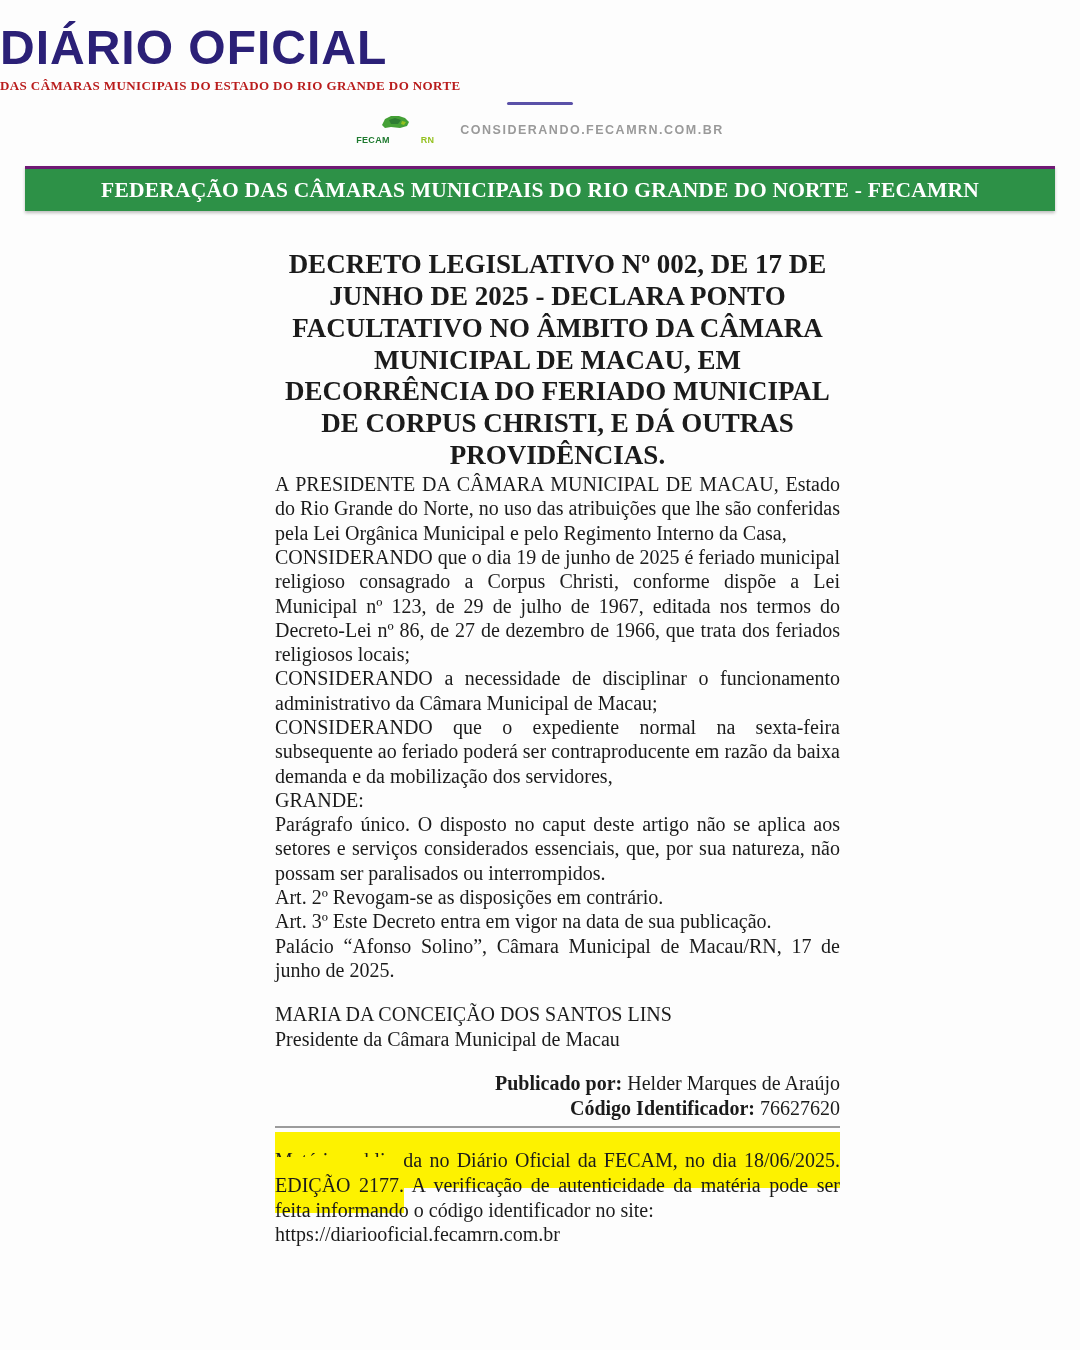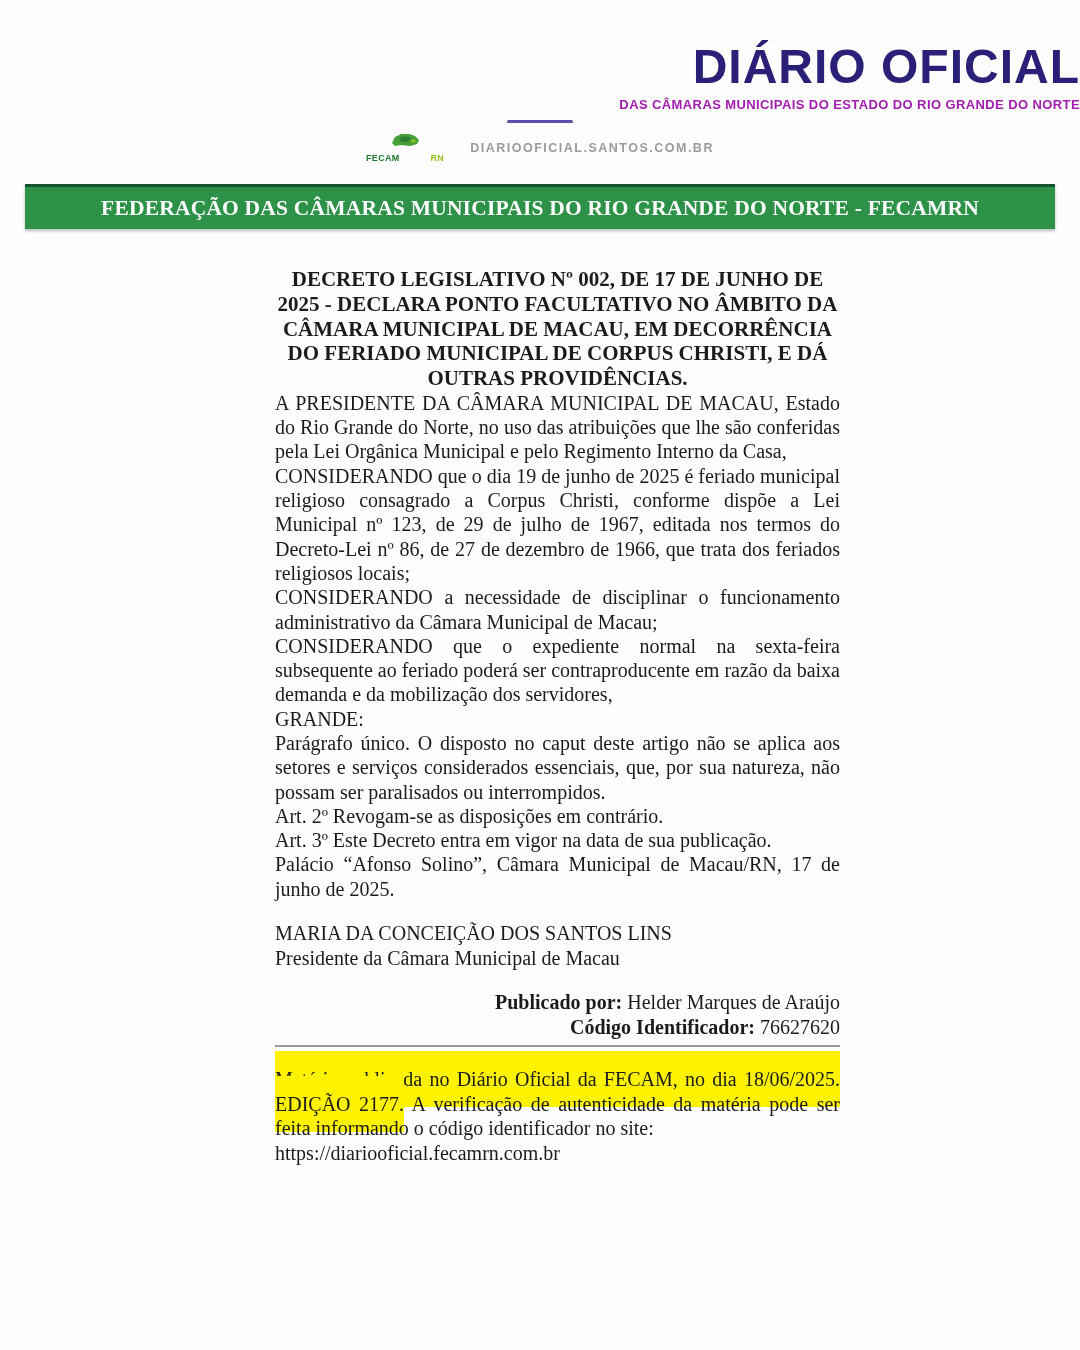--- a/index.html
+++ b/index.html
@@ -9,35 +9,35 @@
   }
   body {
     width: 1080px;
     height: 1350px;
     overflow: hidden;
     font-family: "Liberation Serif", "DejaVu Serif", serif;
     color: #1b1b1b;
     position: relative;
   }
   
-  .masthead { padding-top: 43px; text-align: right; }
+  .masthead { padding-top: 24px; text-align: left; }
   .brand-title {
     font-family: "Liberation Sans", "DejaVu Sans", sans-serif;
     font-weight: 900;
     font-size: 48px;
     line-height: 1;
     letter-spacing: 1px;
     color: #2b2077;
   }
   .brand-subtitle {
-    font-family: Liberation Sans, sans-serif;
+    font-family: Liberation Serif, serif;
     font-weight: 700;
     font-size: 13px;
     letter-spacing: 0.4px;
-    color: #a21caf;
+    color: #b91c1c;
     margin-top: 6px;
   }
   .brand-rule {
     width: 66px; height: 3px;
     background: #5a51a8;
     margin: 8px auto 0;
     border-radius: 2px;
   }
   .brand-row {
     margin-top: 9px;
@@ -58,35 +58,35 @@
     font-weight: 700;
     font-size: 12.5px;
     letter-spacing: 1.5px;
     color: #9a9a9a;
   }
   
   .banner {
     margin: 21px 25px 0;
     height: 42px;
     background: #2d9147;
-    border-top: 3px solid #14532d;
+    border-top: 3px solid #701a75;
     box-shadow: 0 2px 3px rgba(0,0,0,0.25);
     display: flex;
     align-items: center;
     justify-content: center;
     color: #ffffff;
     font-weight: 700;
     font-size: 21.5px;
     letter-spacing: 0.2px;
   }
   
   .content { width: 565px; margin-left: 275px; }
   .doc-title {
     margin: 38px 0 0;
-    font-size: 21px;
+    font-size: 27px;
     font-weight: 700;
     line-height: 1.18;
     text-align: center;
   }
   .doc-text {
     font-size: 20px;
     line-height: 1.215;
     text-align: justify;
   }
   .doc-text p { margin: 0; }
@@ -122,21 +122,21 @@
     <div class="fecam-logo">
       <span>
         <svg width="32" height="17" viewBox="0 0 32 17" aria-hidden="true">
           <path d="M3 11 L6 5 L12 2 L20 2 L26 4 L30 8 L28 12 L21 14 L12 13 L6 14 Z" fill="#44a036"></path>
           <path d="M10 6 L16 4 L22 6 L19 10 L12 10 Z" fill="#2e7d32"></path>
           <path d="M23 7 L27 8 L25 11 L22 10 Z" fill="#94c11f"></path>
         </svg>
       </span>
       <span class="logo-text"><span class="logo-fecam">FECAM</span><span class="logo-rn">RN</span></span>
     </div>
-    <div class="site-url">DIARIOOFICIAL.SANTOS.COM.BR</div>
+    <div class="site-url">CONSIDERANDO.FECAMRN.COM.BR</div>
   </div>
 </header>
 
 <div class="banner">FEDERAÇÃO DAS CÂMARAS MUNICIPAIS DO RIO GRANDE DO NORTE - FECAMRN</div>
 
 <main class="content">
   <h1 class="doc-title">DECRETO LEGISLATIVO Nº 002, DE 17 DE JUNHO DE 2025 - DECLARA PONTO FACULTATIVO NO ÂMBITO DA CÂMARA MUNICIPAL DE MACAU, EM DECORRÊNCIA DO FERIADO MUNICIPAL DE CORPUS CHRISTI, E DÁ OUTRAS PROVIDÊNCIAS.</h1>
 
   <div class="doc-text">
     <p>A PRESIDENTE DA CÂMARA MUNICIPAL DE MACAU, Estado do Rio Grande do Norte, no uso das atribuições que lhe são conferidas pela Lei Orgânica Municipal e pelo Regimento Interno da Casa,</p>

